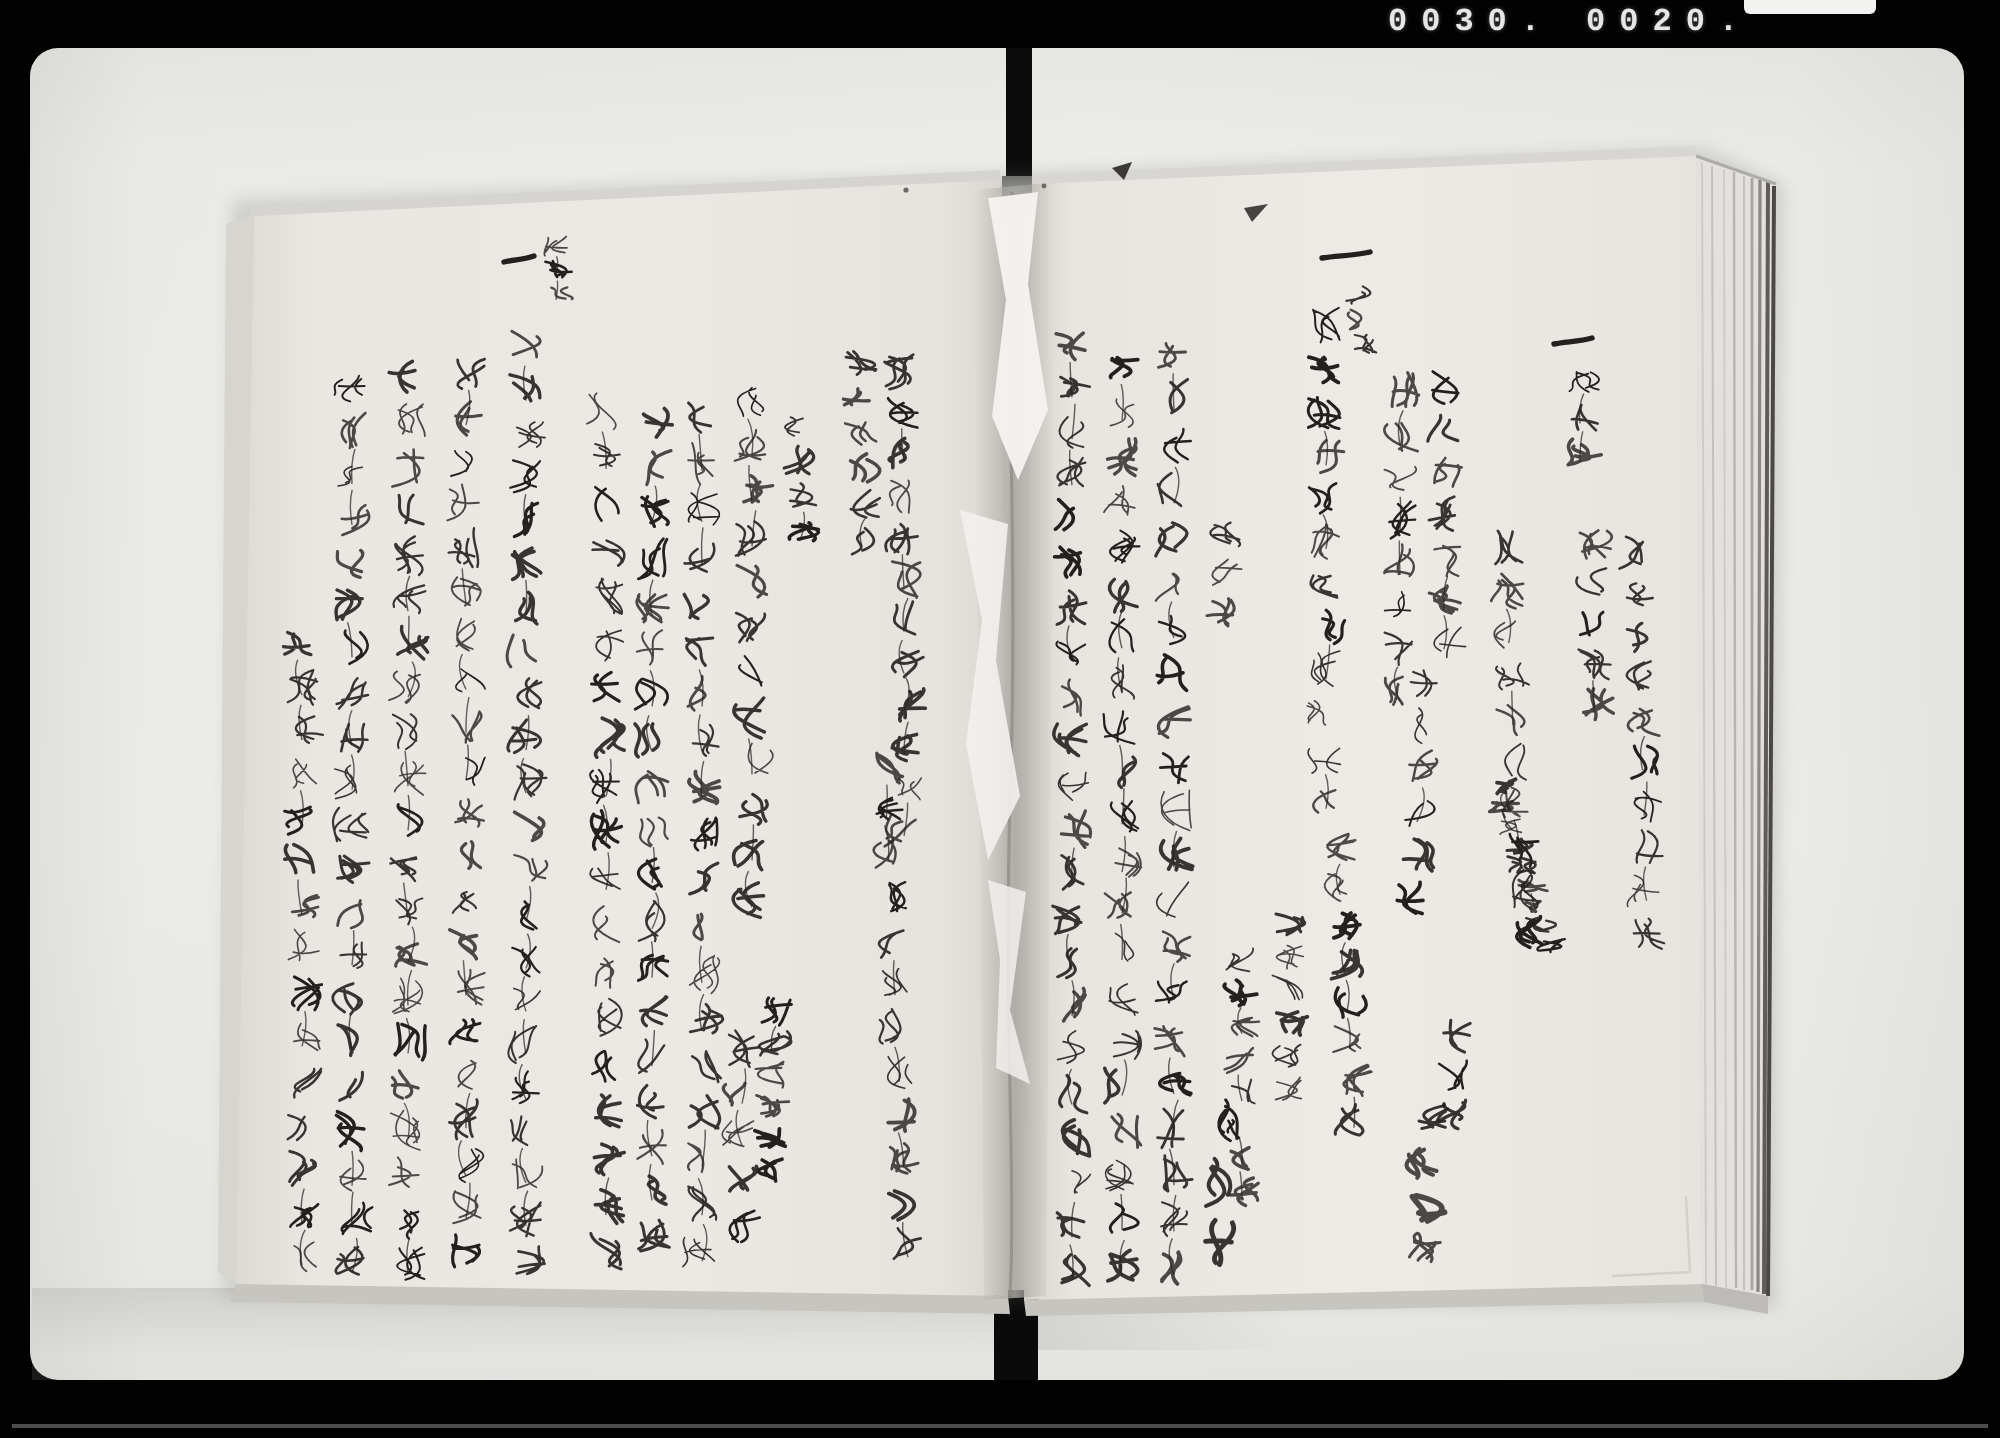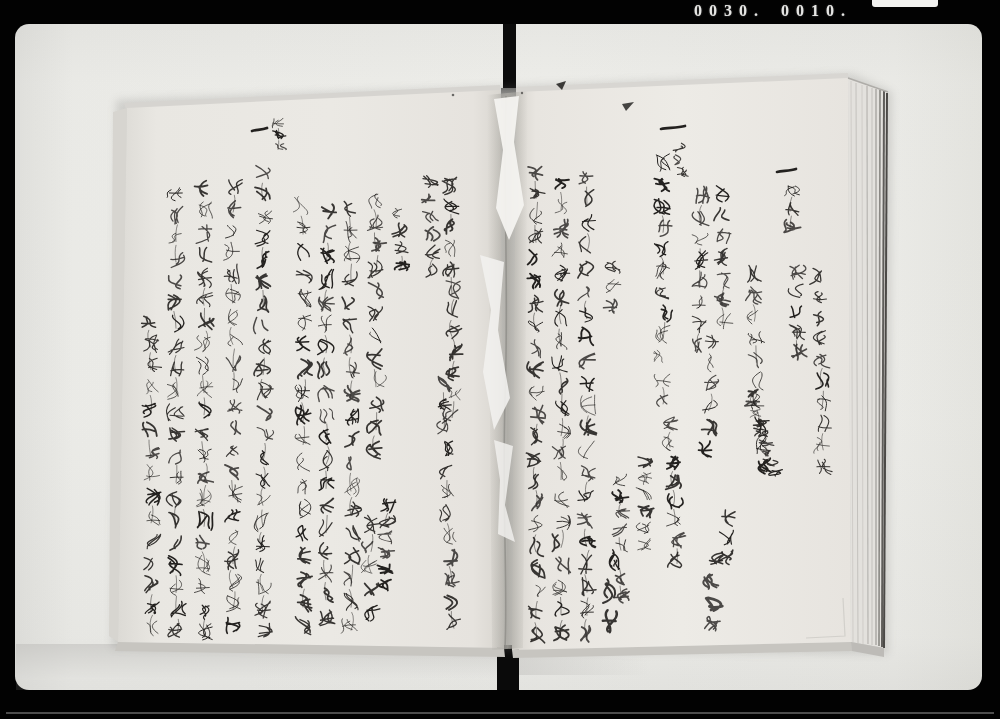--- a/index.html
+++ b/index.html
@@ -12,41 +12,41 @@
     background-blend-mode:multiply;}
   #mat-shadow-bl{position:absolute;left:16px;top:644px;width:482px;height:46px;
     background:linear-gradient(180deg,rgba(190,189,186,.55),rgba(236,236,234,.1) 75%);}
   #mat-shadow-br{position:absolute;left:519px;top:645px;width:130px;height:30px;
     background:linear-gradient(90deg,rgba(190,189,186,.45),rgba(236,236,234,0));}
   #notch-top{position:absolute;left:503px;top:24px;width:13px;height:64px;background:#0b0b0b;}
   #notch-top-fade{position:absolute;left:501px;top:88px;width:17px;height:22px;
     background:linear-gradient(180deg,rgba(11,11,11,.55),rgba(11,11,11,0));}
   #notch-bottom{position:absolute;left:497px;top:645px;width:22px;height:45px;background:#0a0a0a;}
   #counter{position:absolute;left:694px;top:2px;display:flex;gap:16px;color:#e6e6e4;
-    font-family:Liberation Serif, serif;font-size:16px;font-weight:bold;
+    font-family:Liberation Mono, monospace;font-size:16px;font-weight:bold;
     letter-spacing:7px;text-shadow:0 0 2px rgba(255,255,255,.35);}
   #film-tab{position:absolute;left:872px;top:0;width:66px;height:7px;background:#f2f2f0;
     border-radius:0 0 3px 3px;}
   #scan-line{position:absolute;left:6px;top:712px;width:988px;height:2px;background:#4d4d4d;}
   #book-svg{position:absolute;left:0;top:0;pointer-events:none;}
 </style>
 </head>
 <body>
 
 <div id="stage">
   <div id="photo-mat"></div>
   <div id="mat-shadow-bl"></div>
   <div id="mat-shadow-br"></div>
   <div id="notch-top"></div>
   <div id="notch-top-fade"></div>
   <div id="notch-bottom"></div>
 
   <div id="counter">
     <span>0030.</span>
-    <span>0010.</span>
+    <span>0020.</span>
   </div>
   <div id="film-tab"></div>
   <div id="scan-line"></div>
 
   <svg id="book-svg" width="1000" height="719" viewBox="0 0 1000 719">
     <defs>
       <linearGradient id="gL" x1="0" y1="0" x2="1" y2="0">
         <stop offset="0" stop-color="#dcdad5"></stop>
         <stop offset="0.10" stop-color="#e9e7e2"></stop>
         <stop offset="0.55" stop-color="#ebe9e4"></stop>

